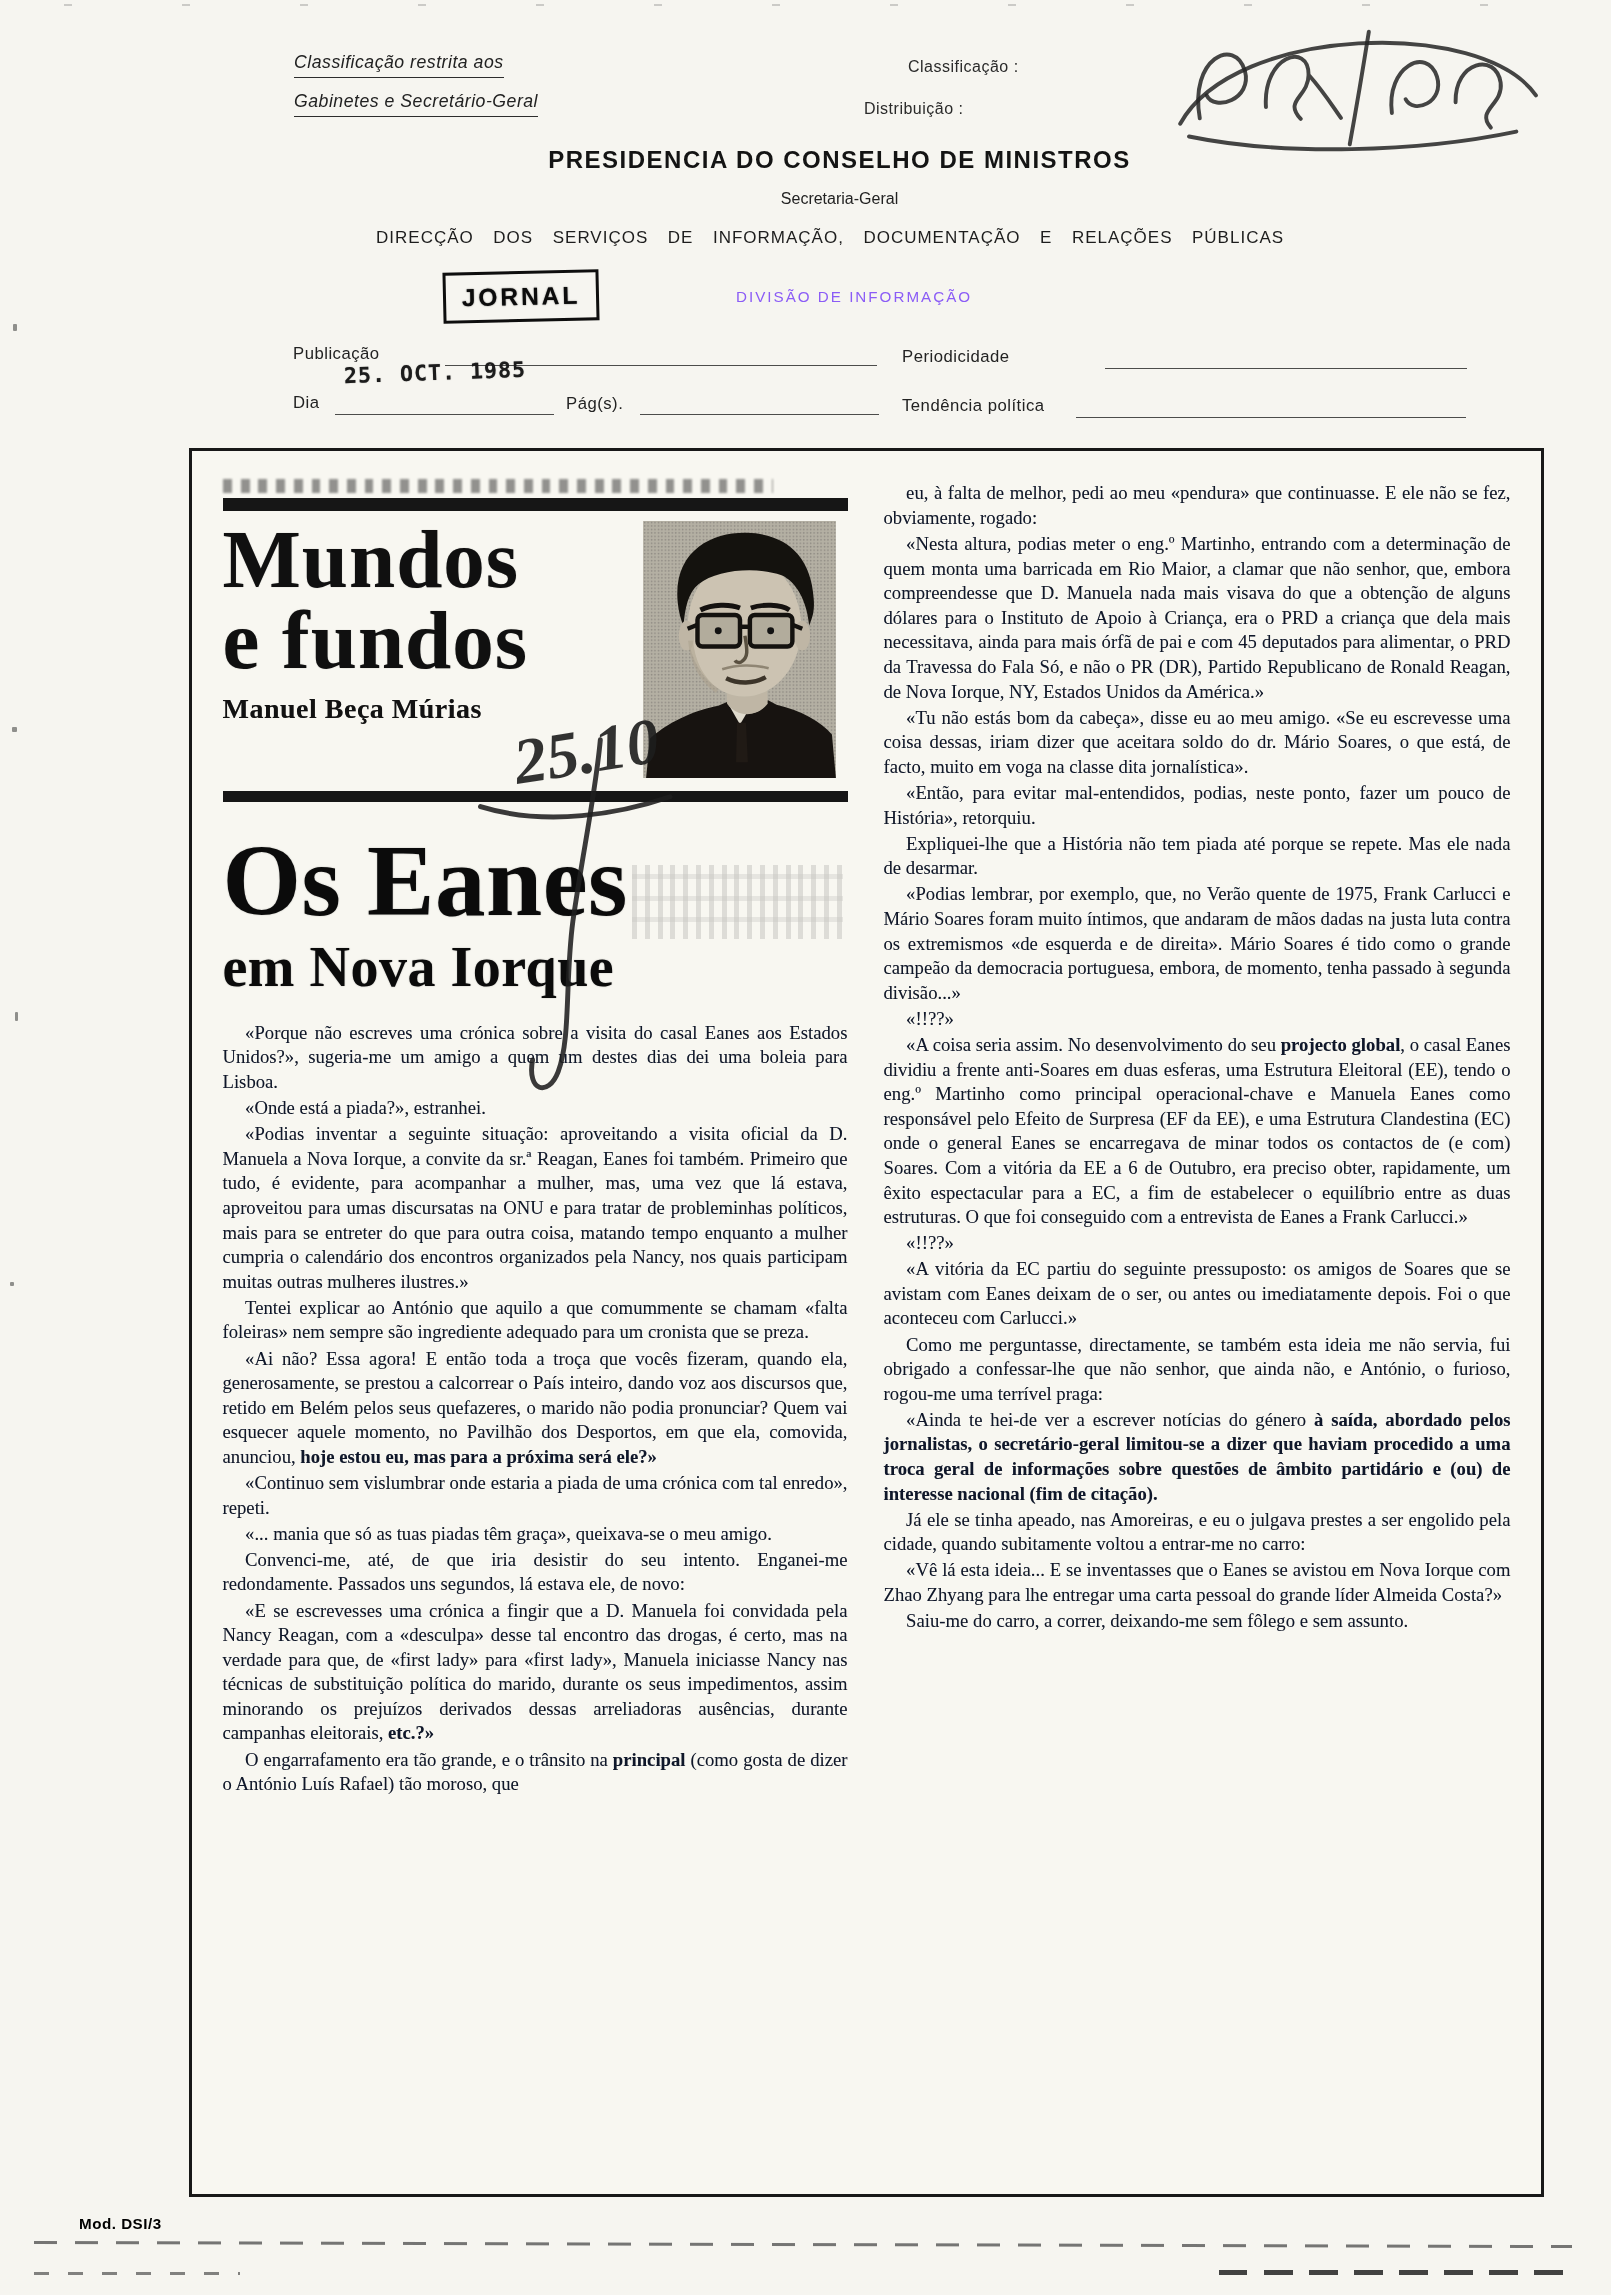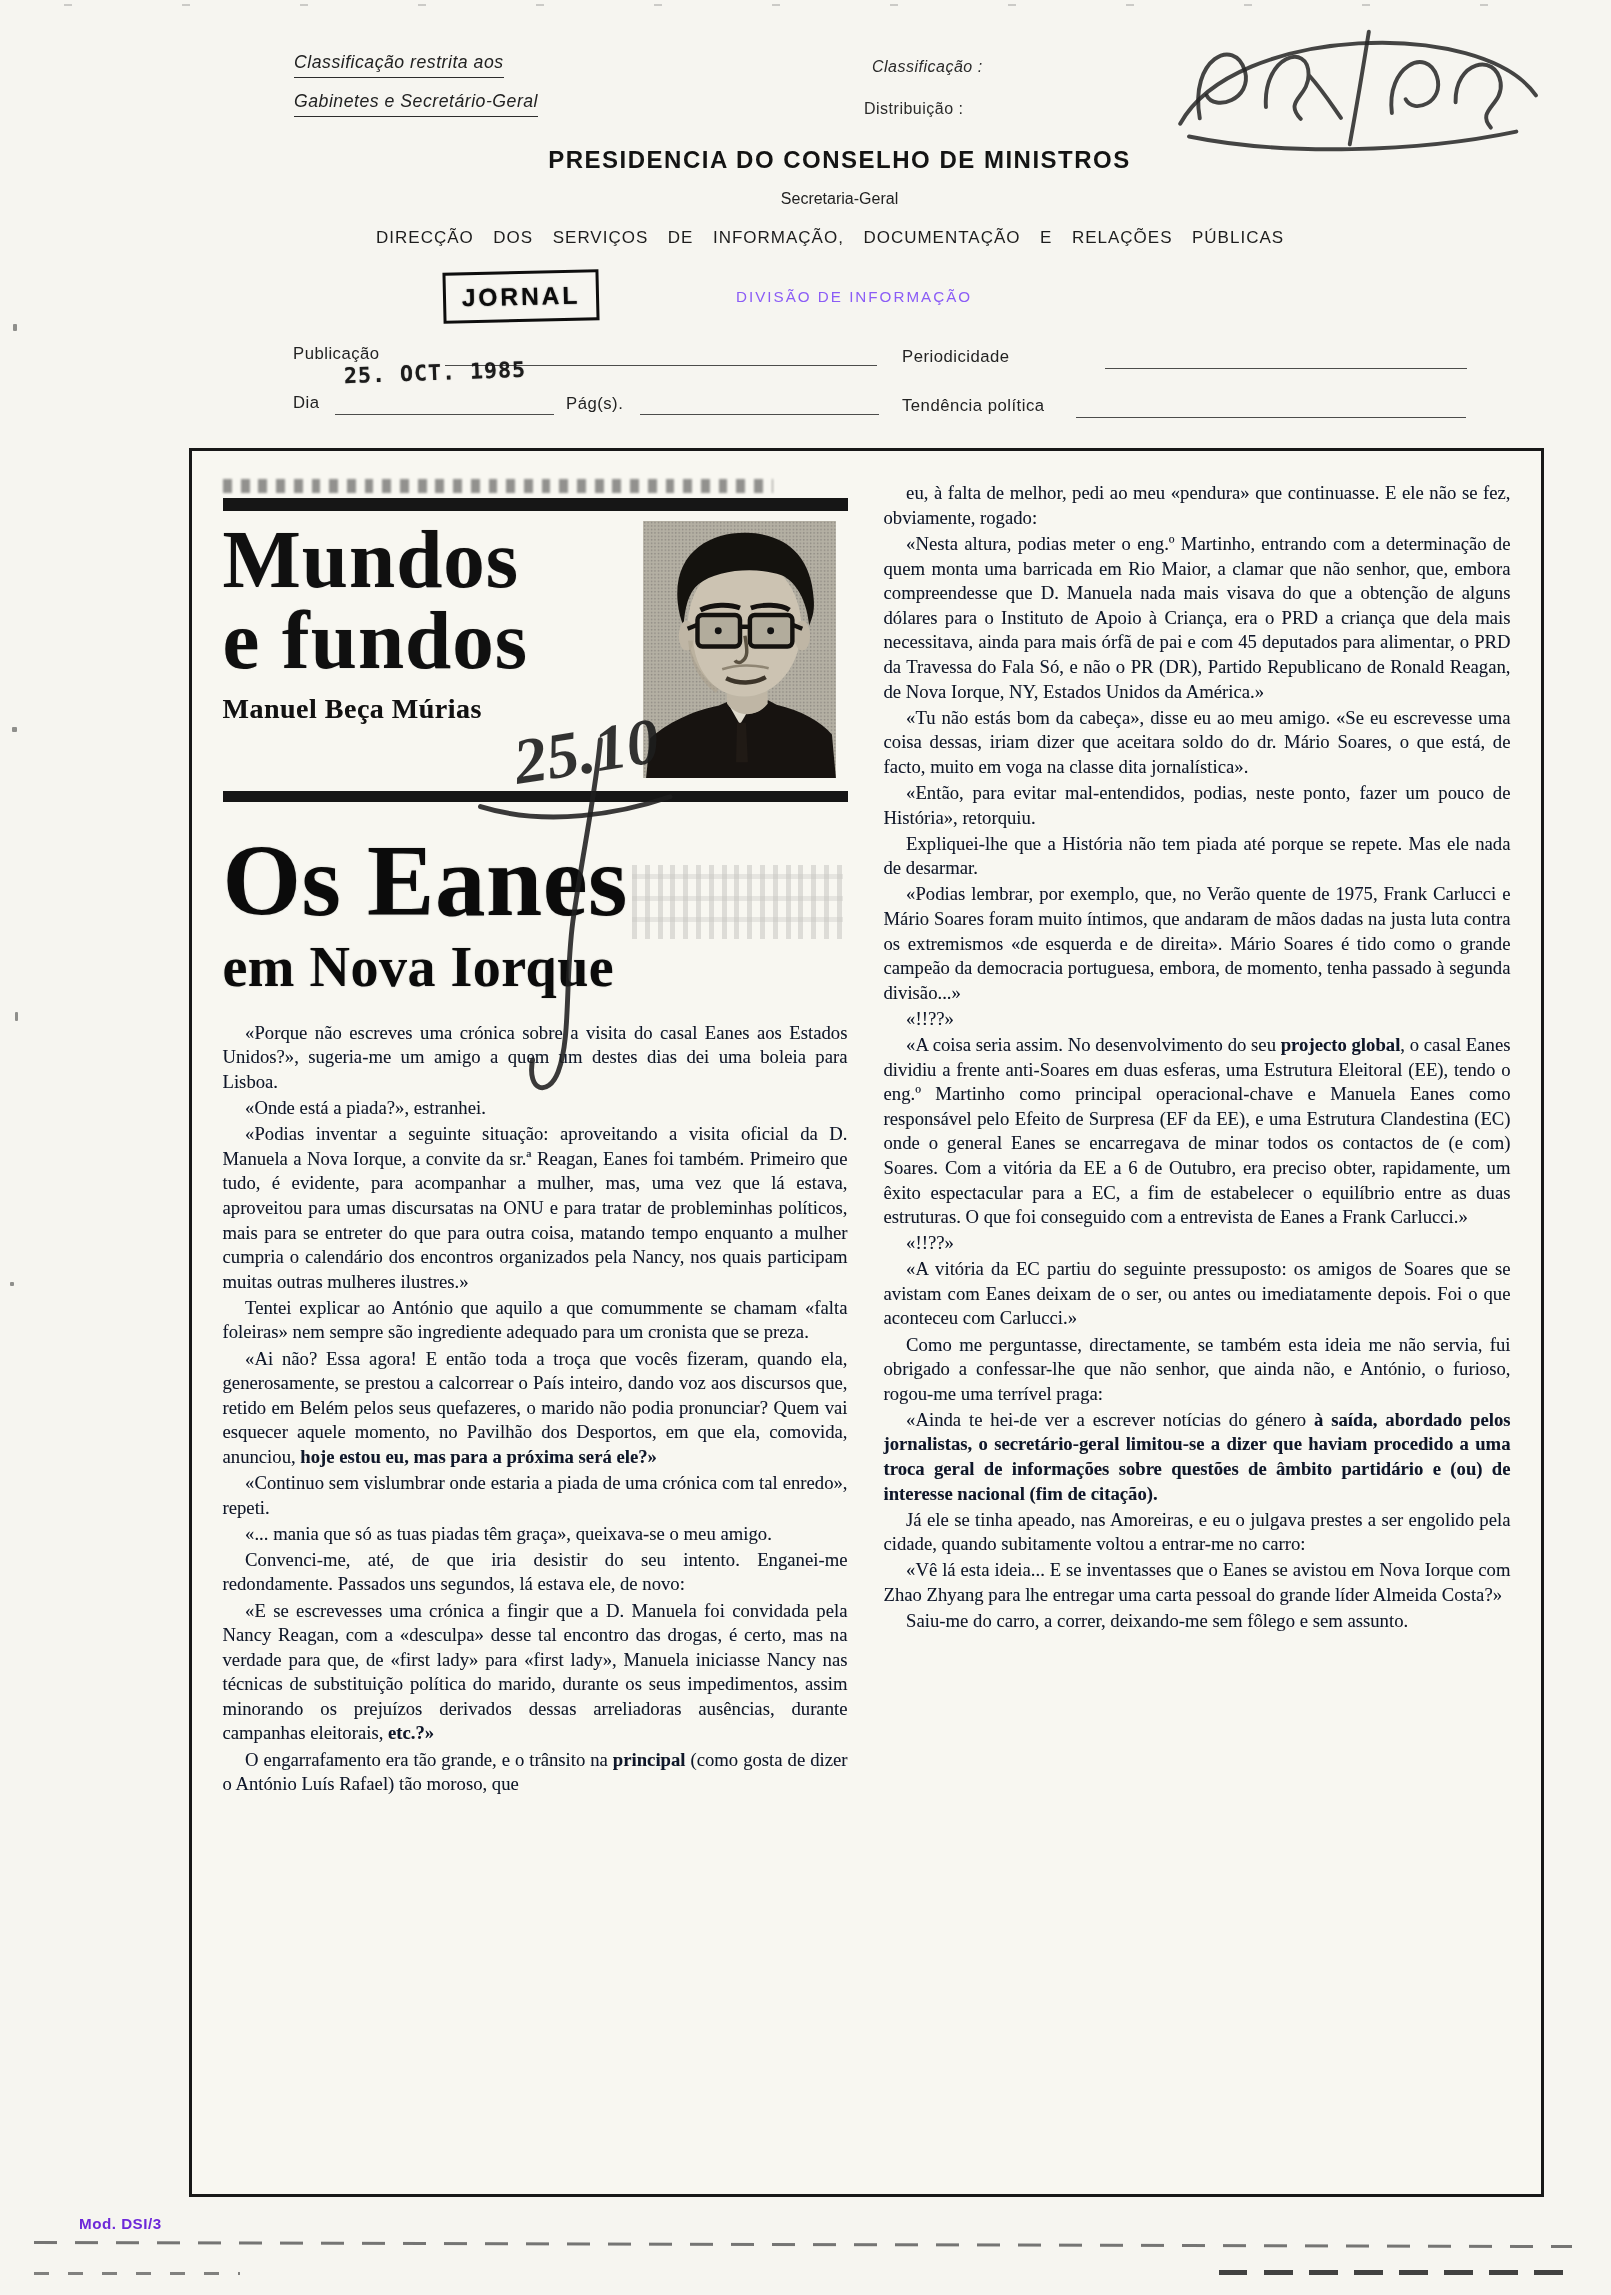--- a/index.html
+++ b/index.html
@@ -42,21 +42,21 @@
   
   .form-sans { font-family: "Liberation Sans", sans-serif; }
   .restricted { position: absolute; left: 294px; top: 52px; }
   .restricted .u {
     font-family: "Liberation Sans", sans-serif;
     font-style: italic; font-size: 17.7px; color: #222;
     border-bottom: 1.5px solid #2d2d2d; padding-bottom: 3.9px; margin-bottom: 12.8px;
     display: table; letter-spacing: 0.5px;
   }
   .cls-label { position: absolute; font-size: 16px; color: #2a2a2a; letter-spacing: 0.5px; }
-  .cls-1 { left: 872px; top: 58px; font-style: italic; }
+  .cls-1 { left: 908px; top: 58px; }
   .cls-2 { left: 864px; top: 100px; }
 
   .pcm-title {
     position: absolute; left: 0; right: 0; top: 146px; text-align: center;
     transform: translateX(34px);
     font-size: 24px; font-weight: 700; letter-spacing: 1.5px; color: #141414;
   }
   .pcm-sub {
     position: absolute; left: 0; right: 0; top: 190px; text-align: center;
     transform: translateX(34px); font-size: 16px; color: #222;
@@ -154,21 +154,21 @@
     margin: 0 0 1.5px 0; text-indent: 22.6px; text-align: justify;
     font-size: 18.7px; line-height: 24.6px; color: #0f172a;
     text-shadow: 0 0 0.5px rgba(0,0,0,.25);
     hyphens: auto; font-family: Liberation Serif, serif; -webkit-hyphens: auto;
   }
   .article-para .b { font-weight: 700; }
 
   .mod-ref {
     position: absolute; left: 79px; top: 2215px;
     font-family: "Liberation Sans", sans-serif; font-weight: 700;
-    font-size: 15.2px; color: #6d28d9; letter-spacing: 0.5px;
+    font-size: 15.2px; color: #000000; letter-spacing: 0.5px;
   }
 </style>
 </head>
 <body>
 
 <div class="page">
 
   <div class="top-ticks"></div>
   <div class="speck s1"></div>
   <div class="speck s2"></div>

